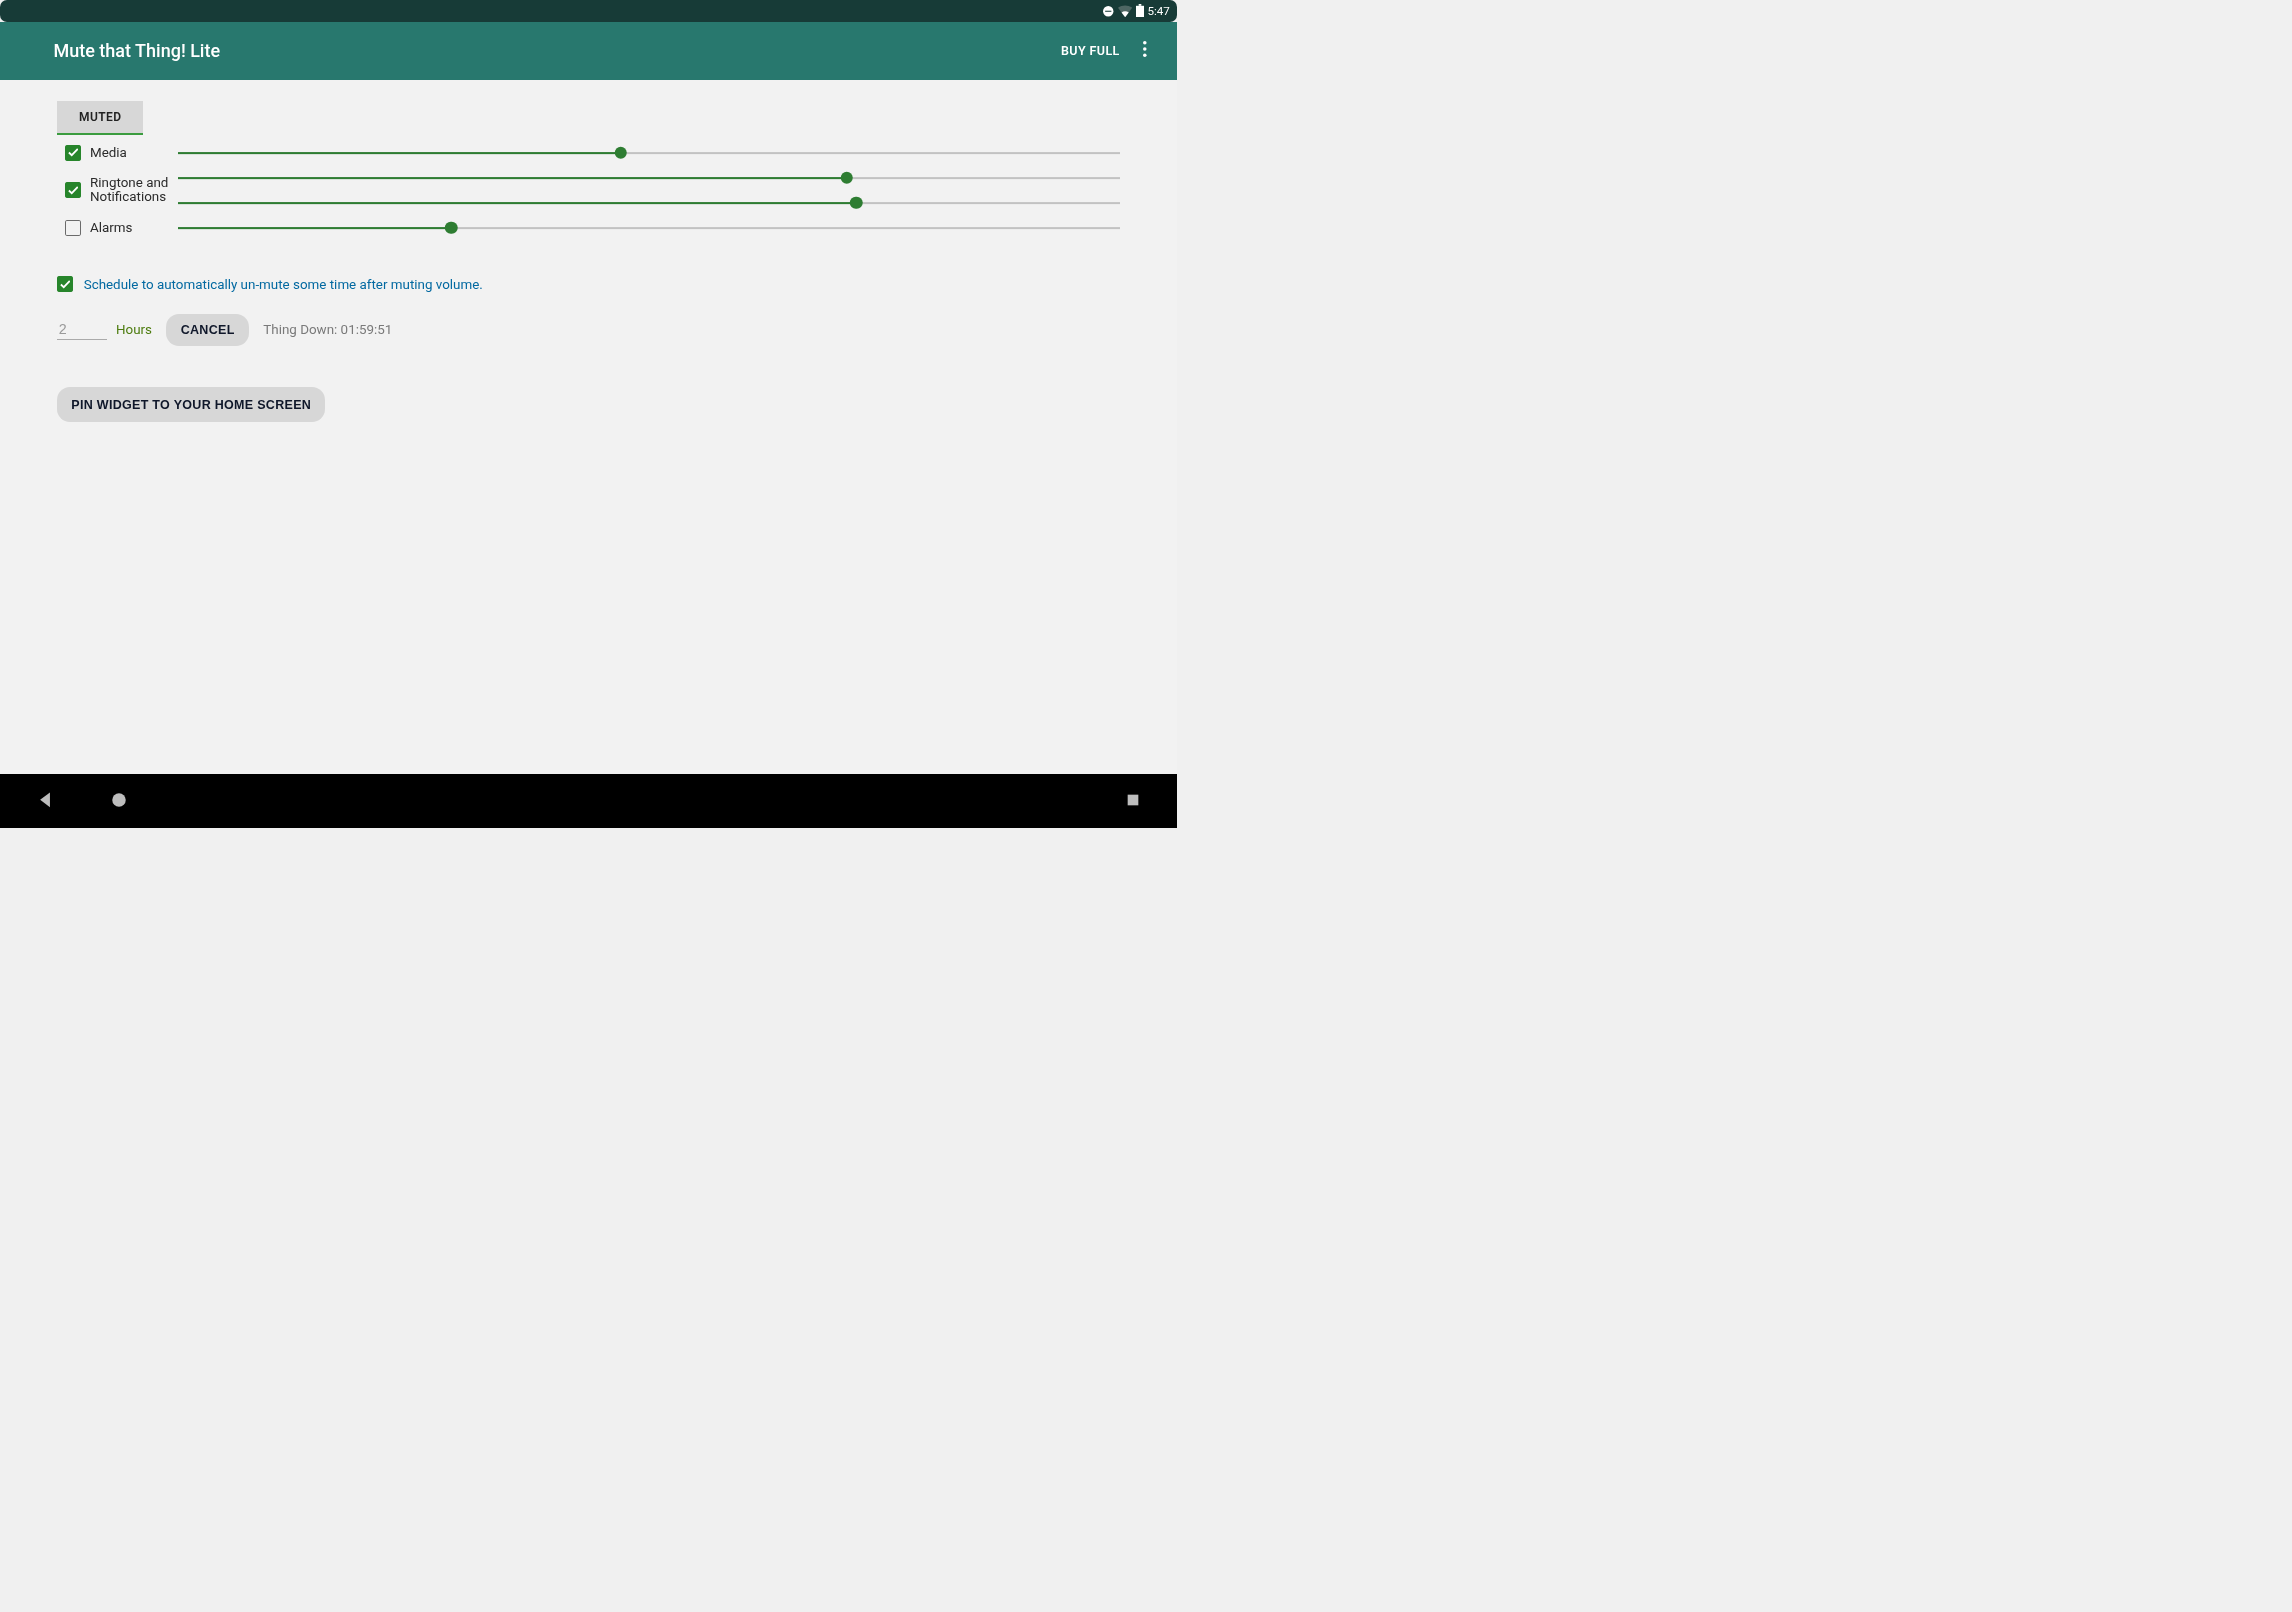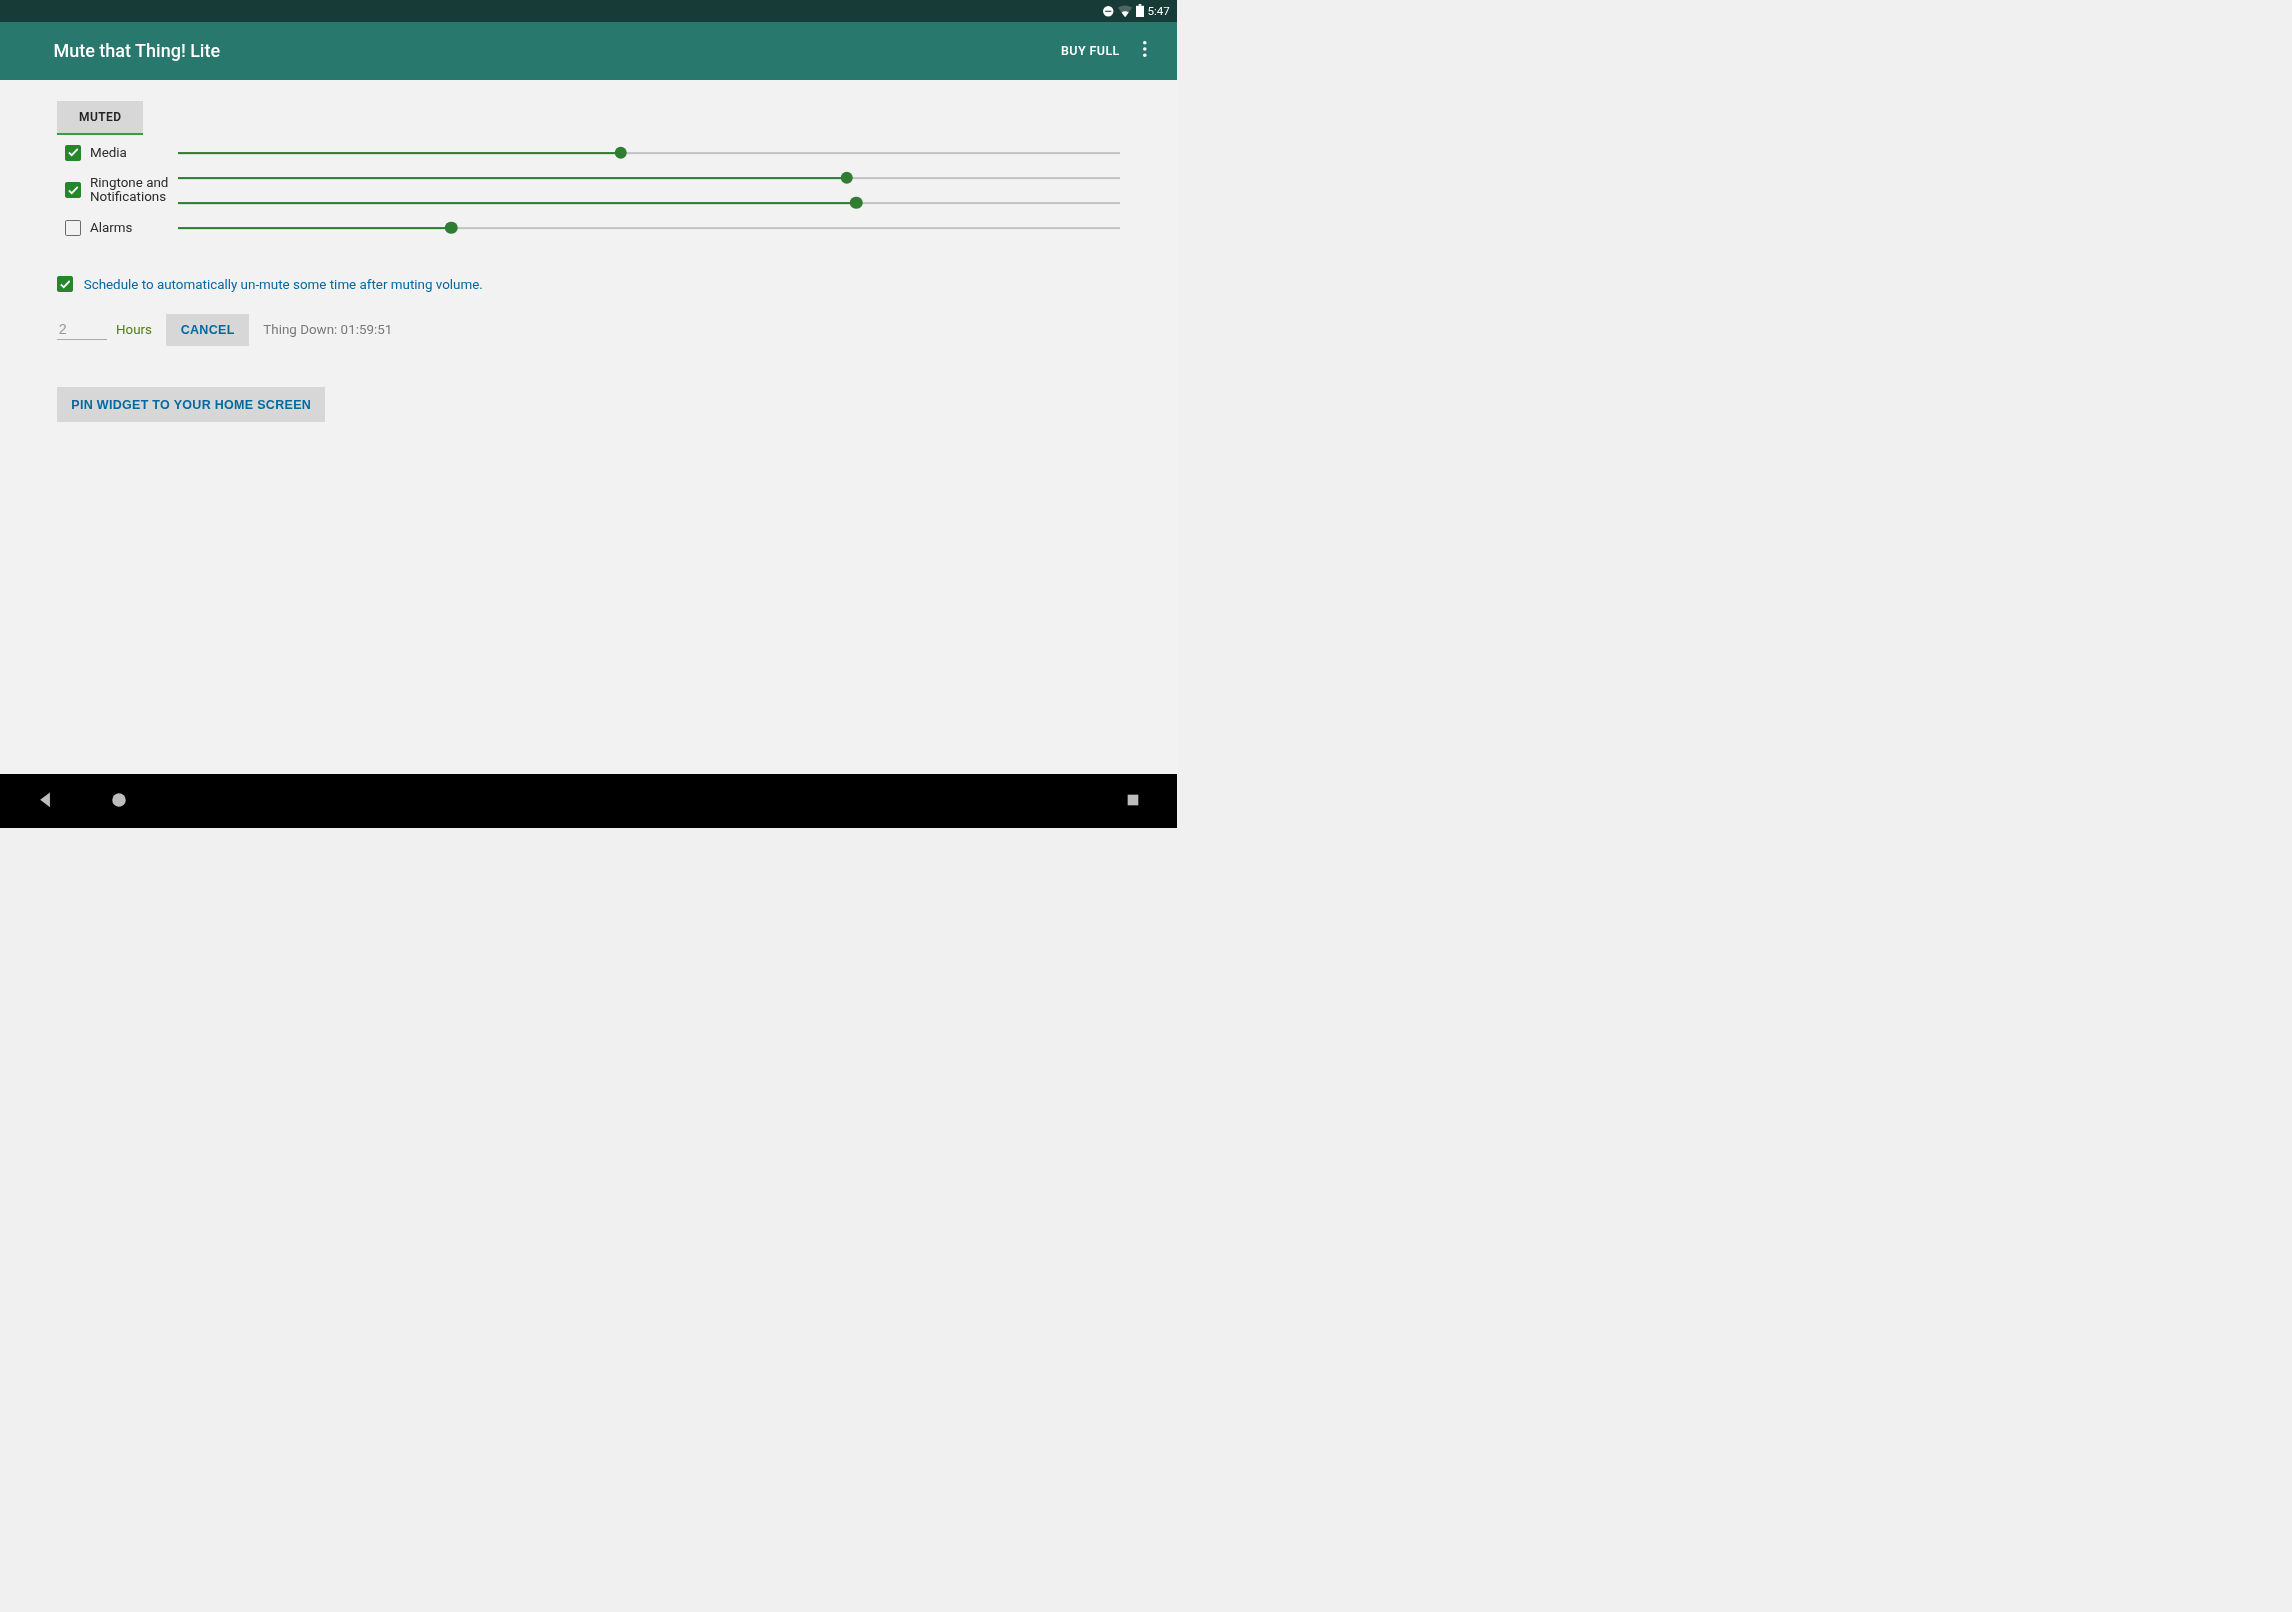--- a/index.html
+++ b/index.html
@@ -19,20 +19,21 @@
   .statusbar {
     height:21.5px;
     background:#173b37;
     display:flex;
     align-items:center;
     justify-content:flex-end;
     padding:0 7.2px;
     color:#fff;
     font-size:11.6px;
     gap:3.6px;
+    border-radius:7px;
   }
   .statusbar .icon { display:inline-flex; align-items:center; }
   .statusbar svg { display:block; }
 
   
   .appbar {
     height:58px;
     background:#28786e;
     display:flex;
     align-items:center;
@@ -147,23 +148,23 @@
     padding:1.8px 1.8px;
     outline:none;
   }
   .hours-label { color:#4d7c0f; font-size:13.4px; margin-right:5.4px;}
   .btn {
     background:#d7d7d7;
     border:none;
     padding:9px 14.3px;
     font-size:12.5px;
     font-weight:600;
-    color:#0369a1;
+    color:#0f172a;
     letter-spacing:0.3px;
-    border-radius:0;
+    border-radius:13px;
   }
   .countdown { color:#7a7a7a; font-size:13.4px; margin-left:5.4px;}
 
   .pin-btn {
     margin-top:41px;
     display:inline-block;
   }
 
   
   .navbar {

